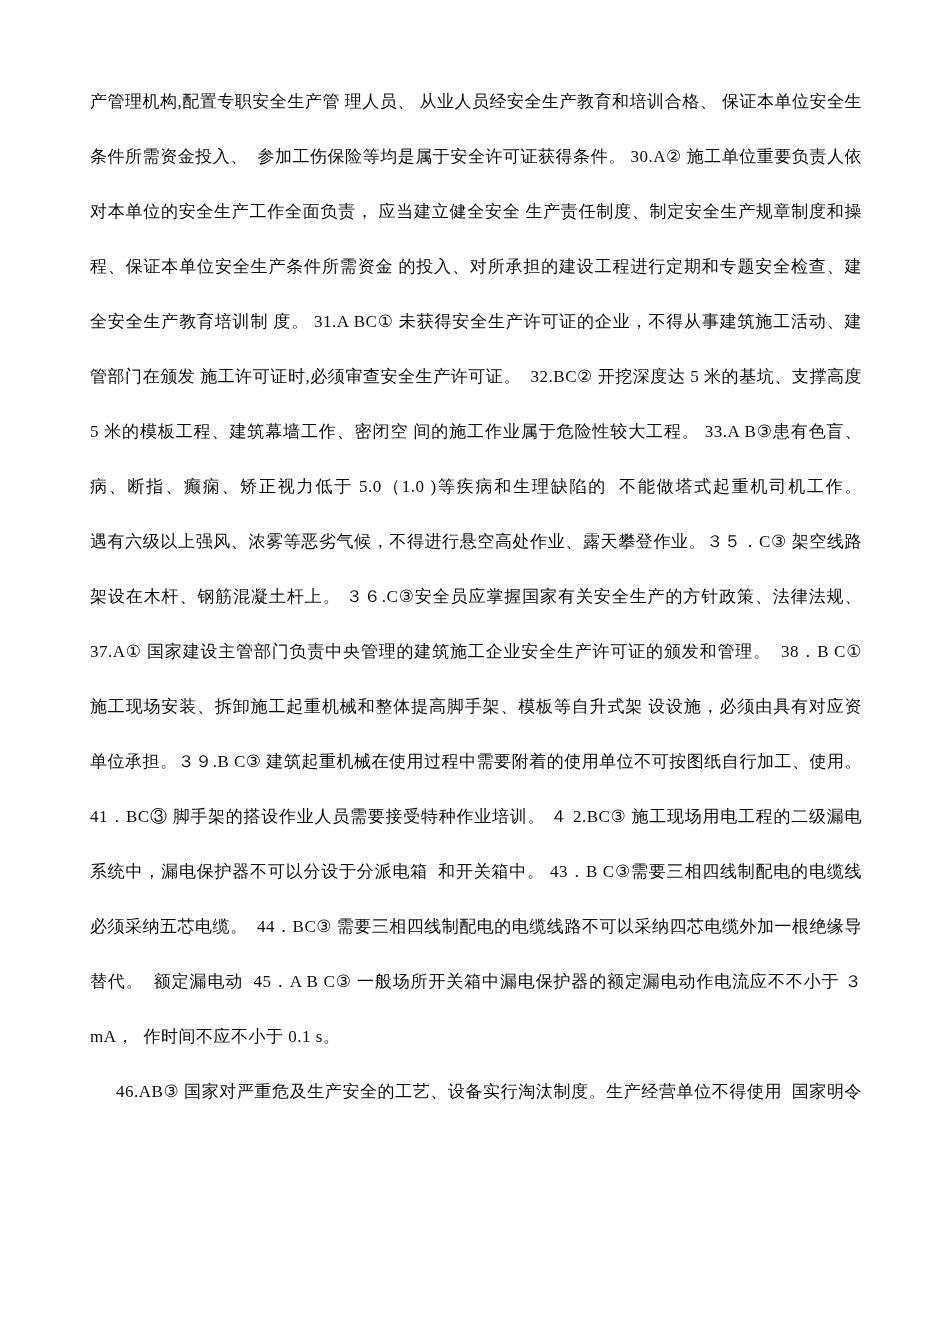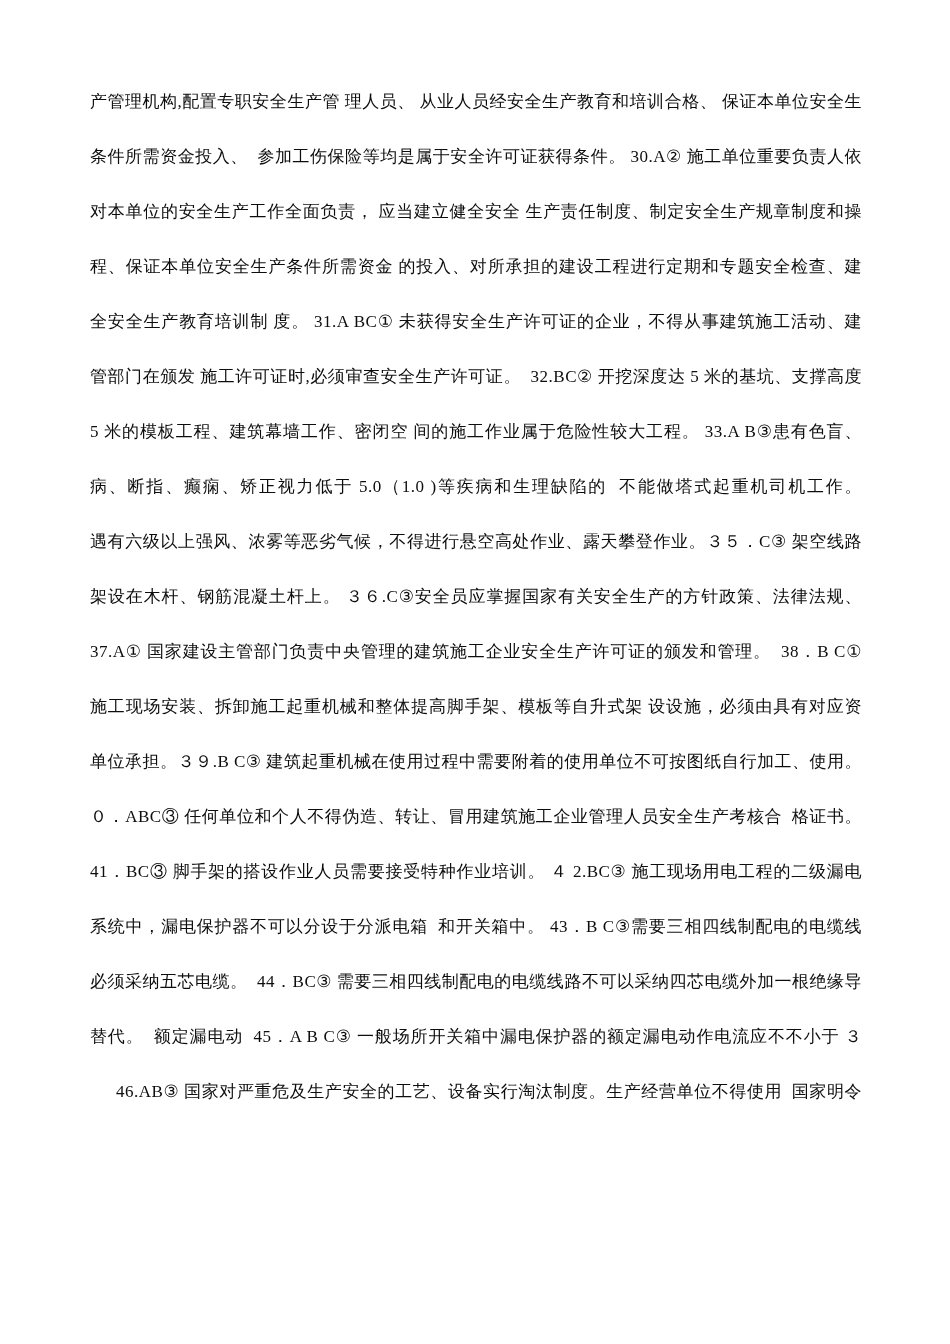--- a/index.html
+++ b/index.html
@@ -54,20 +54,20 @@
       <div class="line justified">程、保证本单位安全生产条件所需资金 的投入、对所承担的建设工程进行定期和专题安全检查、建立健</div>
       <div class="line justified">全安全生产教育培训制 度。 31.A BC① 未获得安全生产许可证的企业，不得从事建筑施工活动、建设主</div>
       <div class="line justified">管部门在颁发 施工许可证时,必须审查安全生产许可证。  32.BC② 开挖深度达 5 米的基坑、支撑高度达</div>
       <div class="line justified">5 米的模板工程、建筑幕墙工作、密闭空 间的施工作业属于危险性较大工程。 33.A B③患有色盲、心脏</div>
       <div class="line justified">病、断指、癫痫、矫正视力低于 5.0（1.0 )等疾病和生理缺陷的  不能做塔式起重机司机工作。 34.C①</div>
       <div class="line justified">遇有六级以上强风、浓雾等恶劣气候，不得进行悬空高处作业、露天攀登作业。３５．C③ 架空线路可以</div>
       <div class="line justified">架设在木杆、钢筋混凝土杆上。 ３６.C③安全员应掌握国家有关安全生产的方针政策、法律法规、部门</div>
       <div class="line justified">37.A① 国家建设主管部门负责中央管理的建筑施工企业安全生产许可证的颁发和管理。  38．B C① 在</div>
       <div class="line justified">施工现场安装、拆卸施工起重机械和整体提高脚手架、模板等自升式架 设设施，必须由具有对应资质的</div>
       <div class="line justified">单位承担。３９.B C③ 建筑起重机械在使用过程中需要附着的使用单位不可按图纸自行加工、使用。 ４</div>
-      <div class="line justified">０．ABC③ 任何单位和个人不得伪造、转让、冒用建筑施工企业管理人员安全生产考核合  格证书。</div>
       <div class="line justified">41．BC③ 脚手架的搭设作业人员需要接受特种作业培训。 ４ 2.BC③ 施工现场用电工程的二级漏电保护</div>
       <div class="line justified">系统中，漏电保护器不可以分设于分派电箱  和开关箱中。 43．B C③需要三相四线制配电的电缆线路</div>
       <div class="line justified">必须采纳五芯电缆。  44．BC③ 需要三相四线制配电的电缆线路不可以采纳四芯电缆外加一根绝缘导线</div>
       <div class="line justified">替代。  额定漏电动  45．A B C③ 一般场所开关箱中漏电保护器的额定漏电动作电流应不不小于 ３０</div>
+      <div class="line plain">mA，  作时间不应不小于 0.1 s。</div>
       <div class="line justified indented">46.AB③ 国家对严重危及生产安全的工艺、设备实行淘汰制度。生产经营单位不得使用  国家明令淘</div>
     </div>
 </div>
 
 </body></html>

